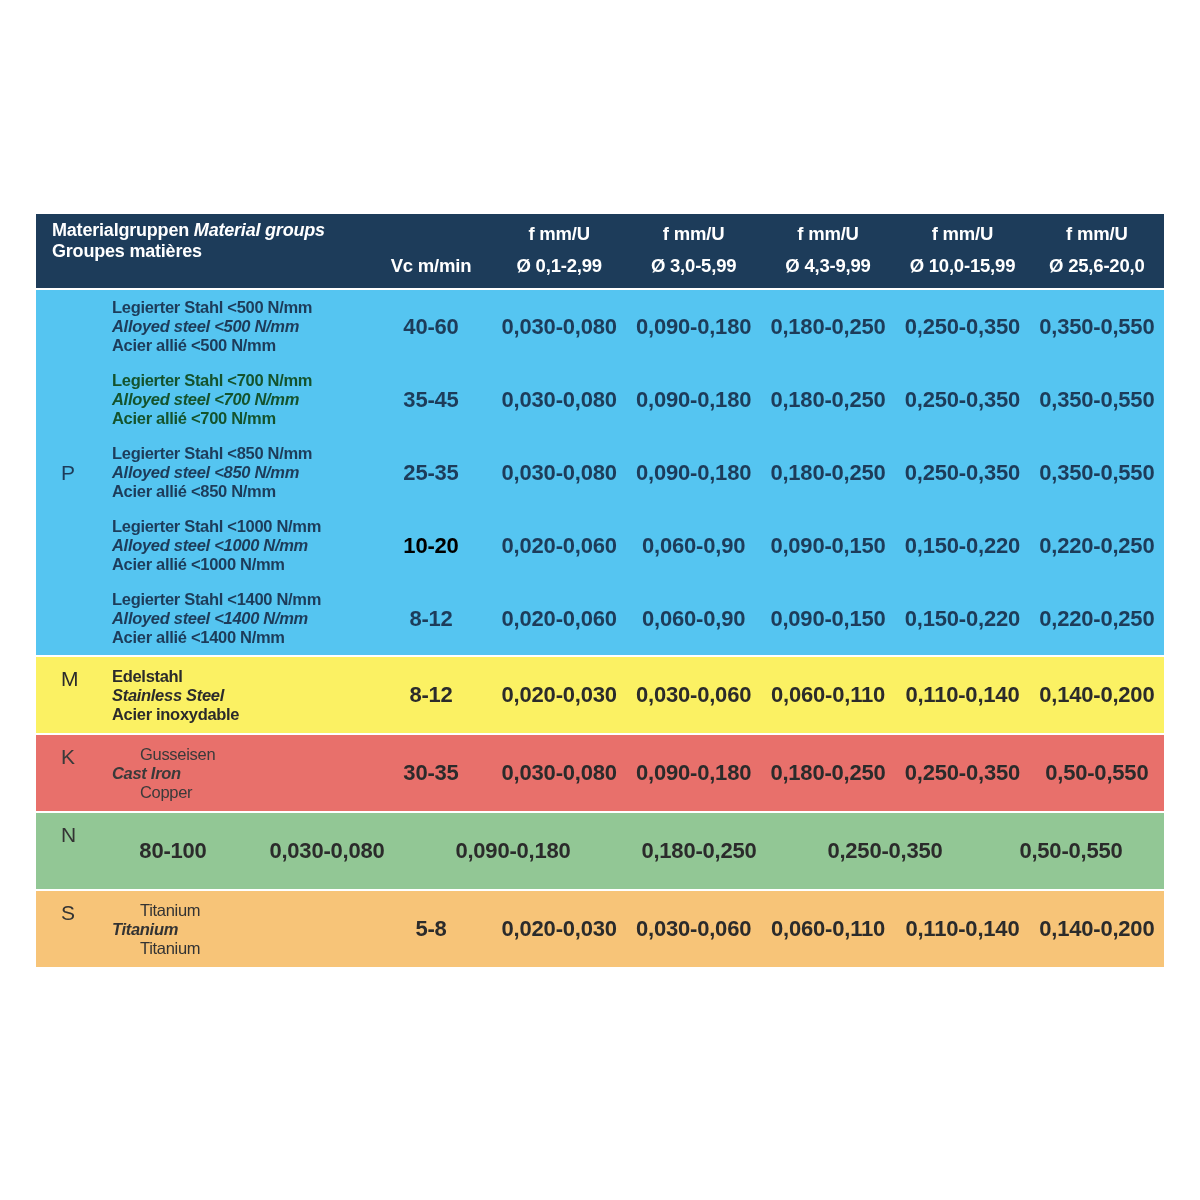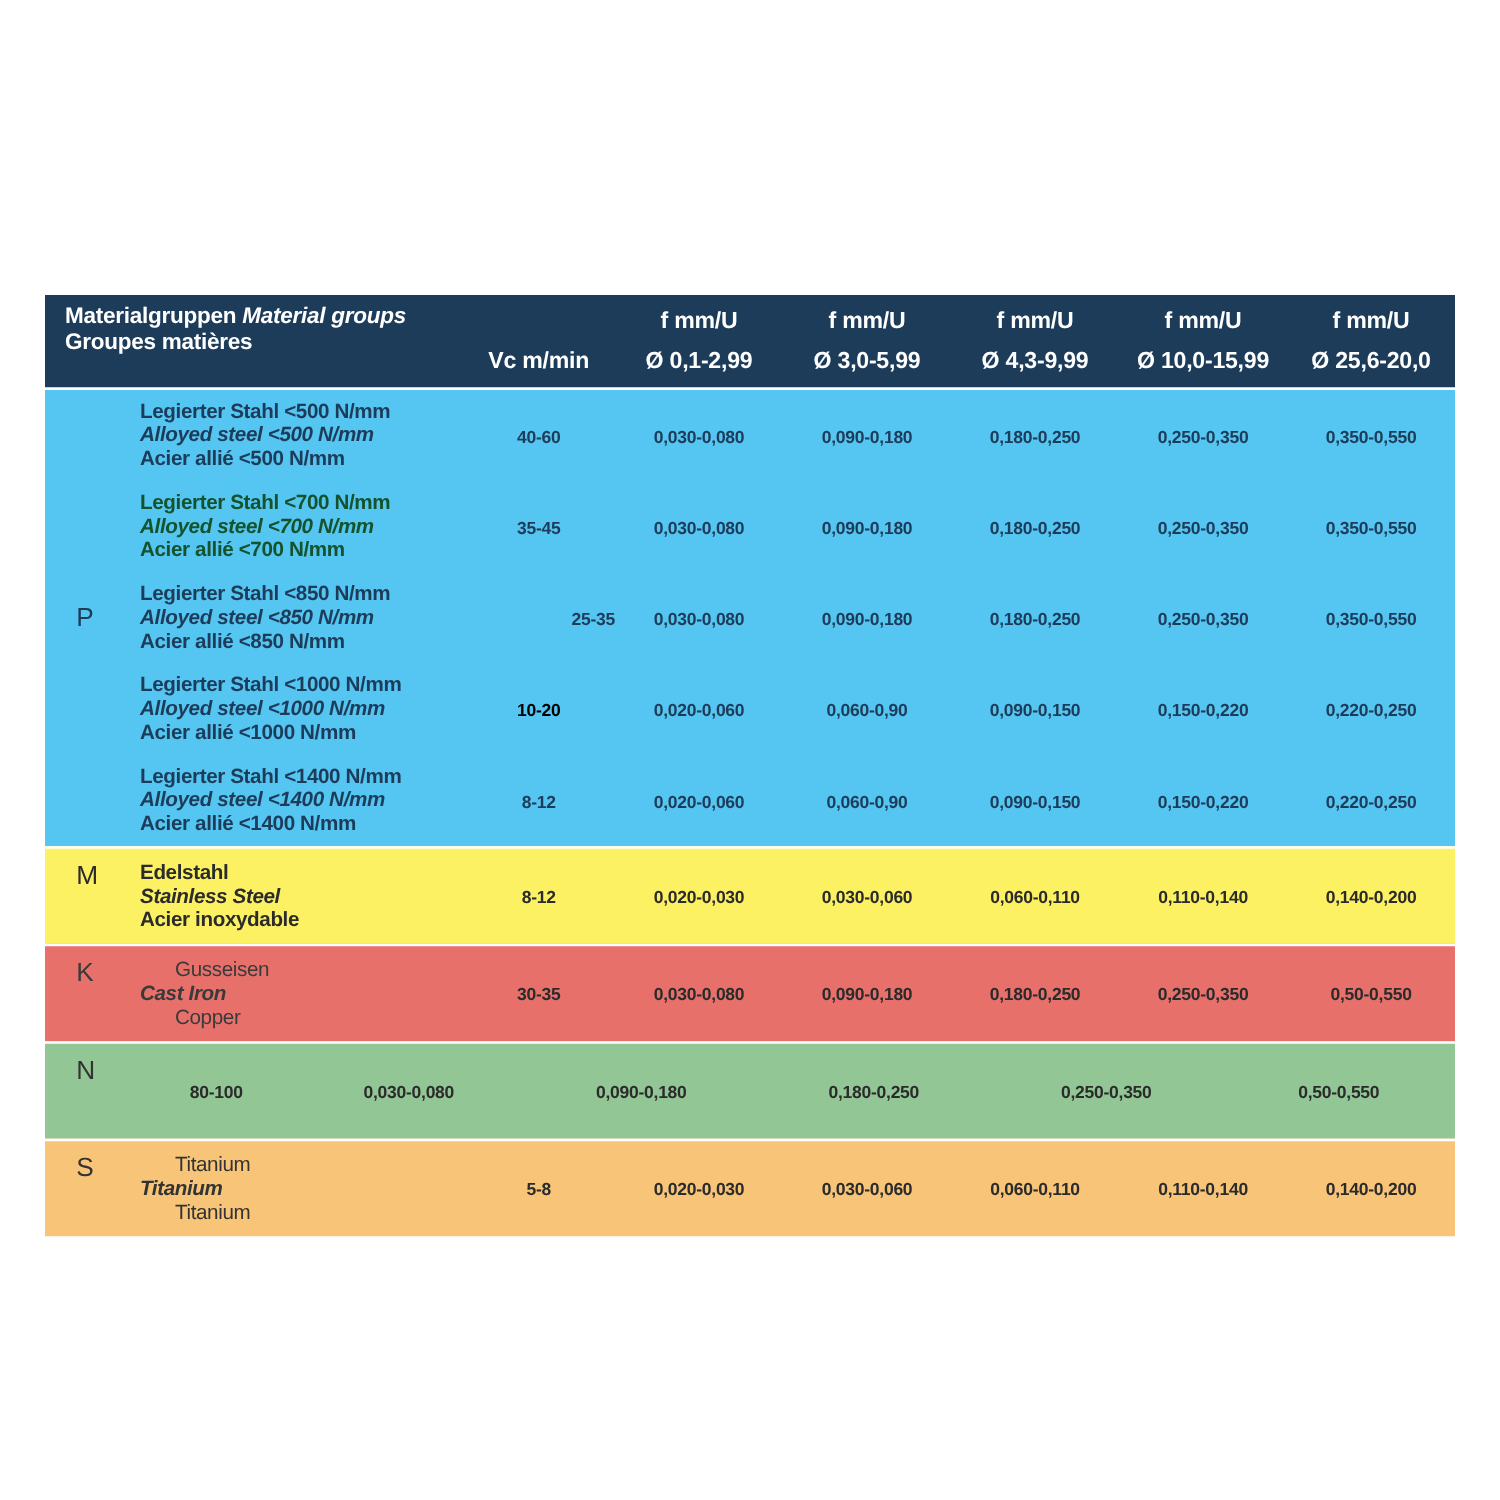--- a/index.html
+++ b/index.html
@@ -11,21 +11,21 @@
   .page {
     position: relative;
     width: 1200px;
     height: 1200px;
     background: #ffffff;
     overflow: hidden;
   }
   .speed-table {
     position: absolute;
     left: 36px;
-    top: 236px;
+    top: 214px;
     width: 1128px;
     letter-spacing: -0.2px;
   }
   .hdr {
     display: flex;
     height: 74px;
     color: #ffffff;
     box-sizing: border-box;
   }
   .cell { box-sizing: border-box; }
@@ -86,21 +86,21 @@
     font-size: 16.5px;
     line-height: 19px;
     letter-spacing: -0.3px;
   }
   .names-cell .nm { display: block; }
   .nm-bold { font-weight: 700; }
   .nm-reg  { font-weight: 400; margin-left: 28px; }
   .nm-mid  { font-weight: 700; font-style: italic; }
   .num-cell {
     text-align: center;
-    font-size: 14px;
+    font-size: 22px;
     font-weight: 700;
   }
 </style>
 </head>
 <body>
 
 <div class="page">
   <div class="speed-table">
 
     <div class="hdr" id="table-header" style="background: rgb(29, 60, 90); color: rgb(255, 255, 255);">
@@ -162,21 +162,21 @@
               <div class="cell c-feed num-cell" style="color: rgb(29, 60, 90);">0,180-0,250</div>
               <div class="cell c-feed num-cell" style="color: rgb(29, 60, 90);">0,250-0,350</div>
               <div class="cell c-feed num-cell" style="color: rgb(29, 60, 90);">0,350-0,550</div>
             </div>
             <div class="data-row">
               <div class="cell c-material names-cell" style="color: rgb(29, 60, 90);">
                 <span class="nm nm-bold">Legierter Stahl &lt;850 N/mm</span>
                 <span class="nm nm-mid">Alloyed steel &lt;850 N/mm</span>
                 <span class="nm nm-bold">Acier allié &lt;850 N/mm</span>
               </div>
-              <div class="cell c-vc num-cell" style="color: rgb(29, 60, 90); text-align: right;">25-35</div>
+              <div class="cell c-vc num-cell" style="color: rgb(29, 60, 90);">25-35</div>
               <div class="cell c-feed num-cell" style="color: rgb(29, 60, 90);">0,030-0,080</div>
               <div class="cell c-feed num-cell" style="color: rgb(29, 60, 90);">0,090-0,180</div>
               <div class="cell c-feed num-cell" style="color: rgb(29, 60, 90);">0,180-0,250</div>
               <div class="cell c-feed num-cell" style="color: rgb(29, 60, 90);">0,250-0,350</div>
               <div class="cell c-feed num-cell" style="color: rgb(29, 60, 90);">0,350-0,550</div>
             </div>
             <div class="data-row">
               <div class="cell c-material names-cell" style="color: rgb(29, 60, 90);">
                 <span class="nm nm-bold">Legierter Stahl &lt;1000 N/mm</span>
                 <span class="nm nm-mid">Alloyed steel &lt;1000 N/mm</span>

